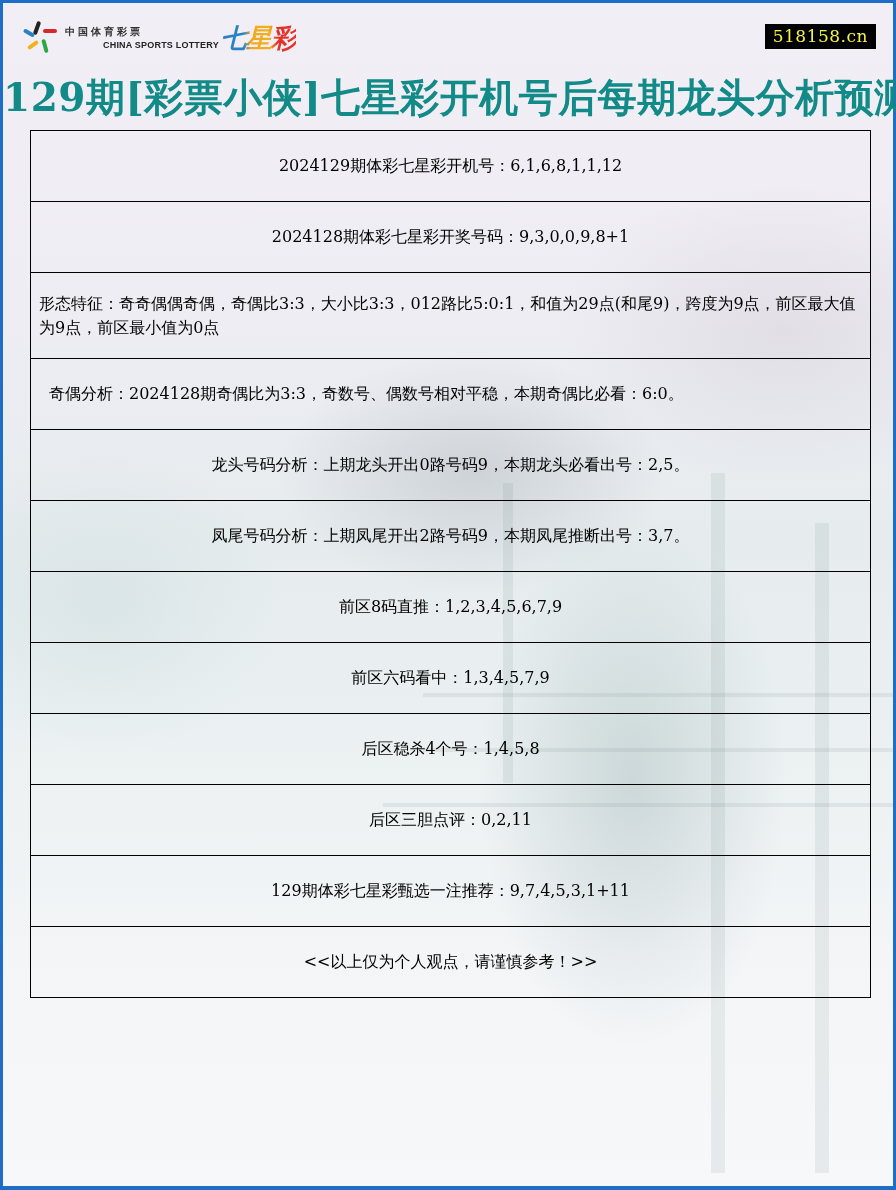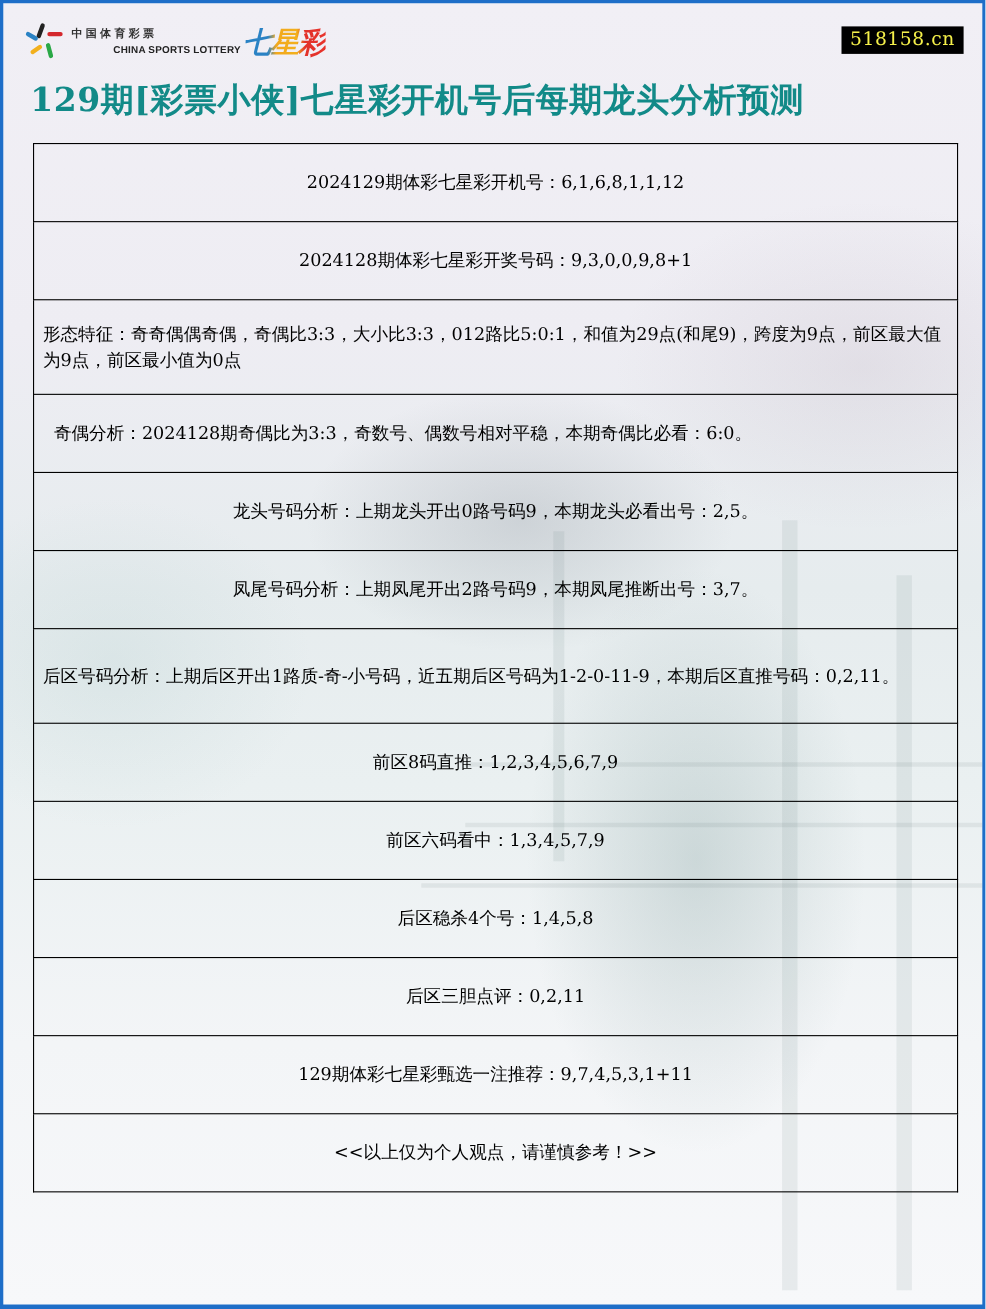--- a/index.html
+++ b/index.html
@@ -107,23 +107,23 @@
       font-size: 17px;
       padding: 2px 8px 3px 8px;
       letter-spacing: 0.5px;
       text-align: center;
     }
     .page-title {
       position: absolute;
       left: 0;
       top: 68px;
       width: 728px;
-      text-align: right;
+      text-align: left;
       font-family: "DejaVu Serif", "Liberation Serif", serif;
-      font-size: 30px;
+      font-size: 39px;
       color: #128a88;
       margin: 0;
       letter-spacing: 0.5px;
       white-space: nowrap;
     }
     .info-table {
       position: absolute;
       left: 27px;
       top: 127px;
       width: 841px;
@@ -187,23 +187,20 @@
         </tr>
       <tr class="row-single left-indent">
           <td>奇偶分析：2024128期奇偶比为3:3，奇数号、偶数号相对平稳，本期奇偶比必看：6:0。</td>
         </tr>
       <tr class="row-single">
           <td>龙头号码分析：上期龙头开出0路号码9，本期龙头必看出号：2,5。</td>
         </tr>
       <tr class="row-single">
           <td>凤尾号码分析：上期凤尾开出2路号码9，本期凤尾推断出号：3,7。</td>
         </tr>
-      <tr class="row-double">
-          <td>后区号码分析：上期后区开出1路质-奇-小号码，近五期后区号码为1-2-0-11-9，本期后区直推号码：0,2,11。</td>
-        </tr>
       <tr class="row-single">
           <td>前区8码直推：1,2,3,4,5,6,7,9</td>
         </tr>
       <tr class="row-single">
           <td>前区六码看中：1,3,4,5,7,9</td>
         </tr>
       <tr class="row-single">
           <td>后区稳杀4个号：1,4,5,8</td>
         </tr>
       <tr class="row-single">

